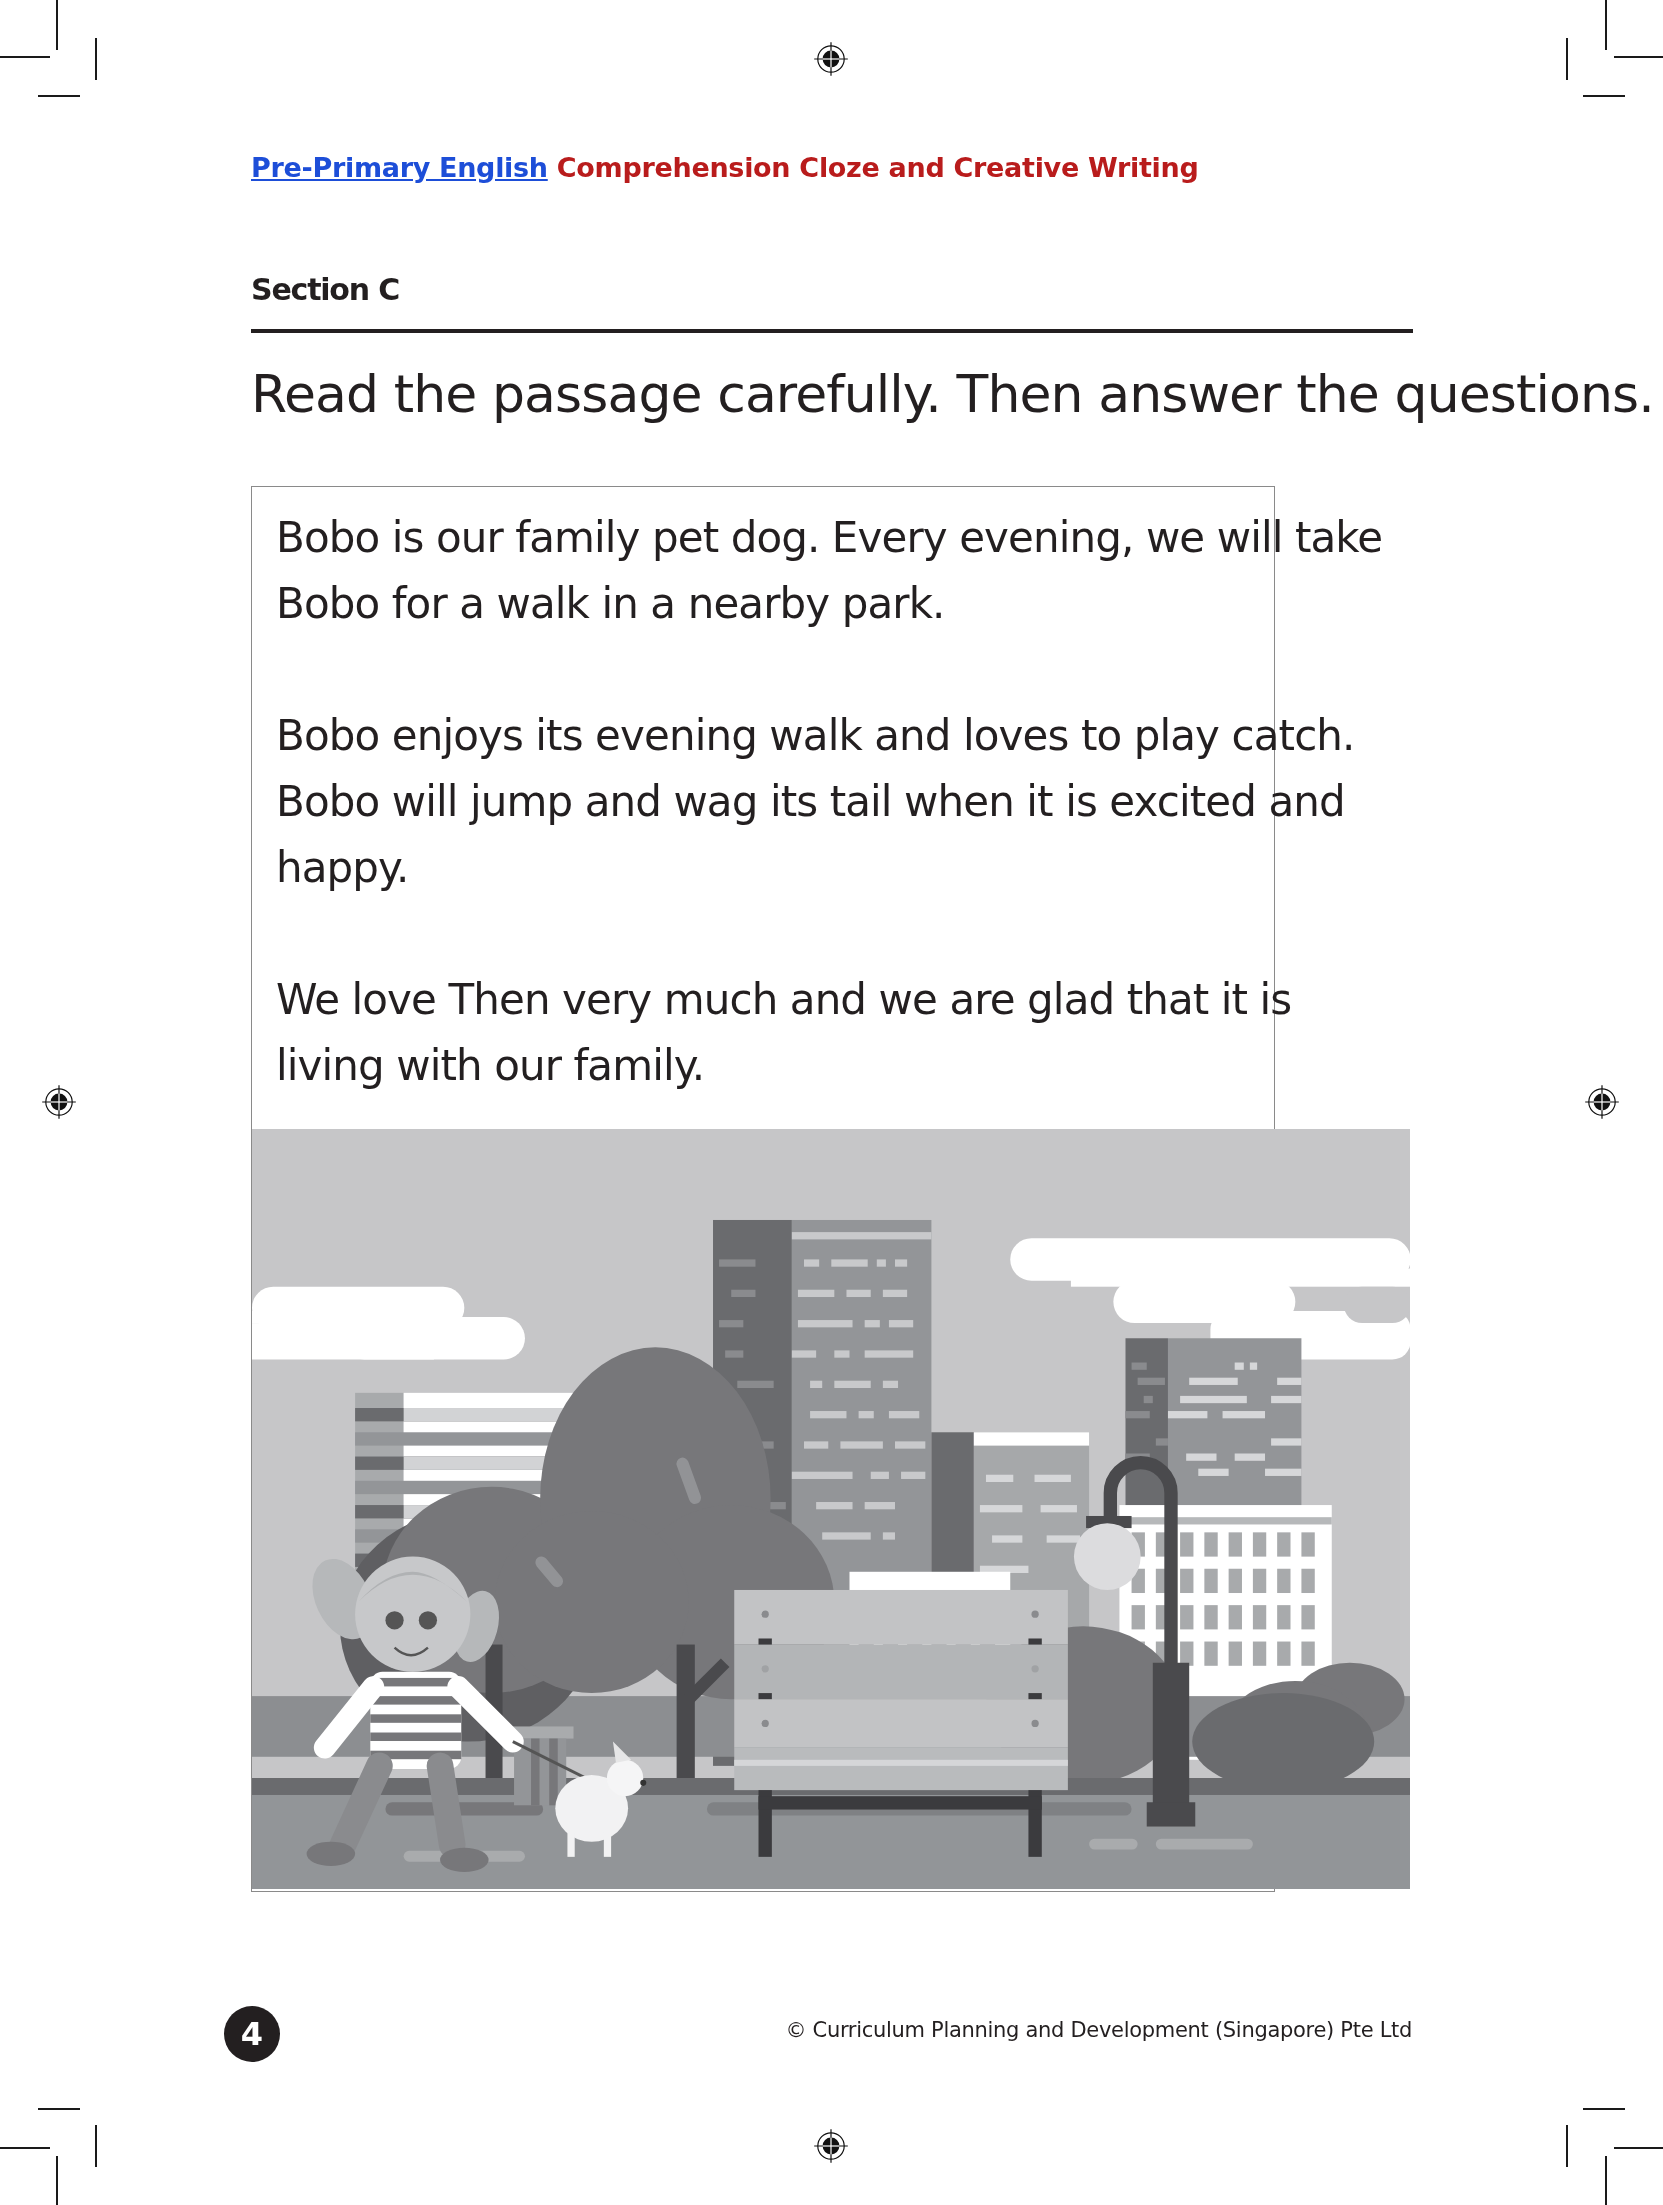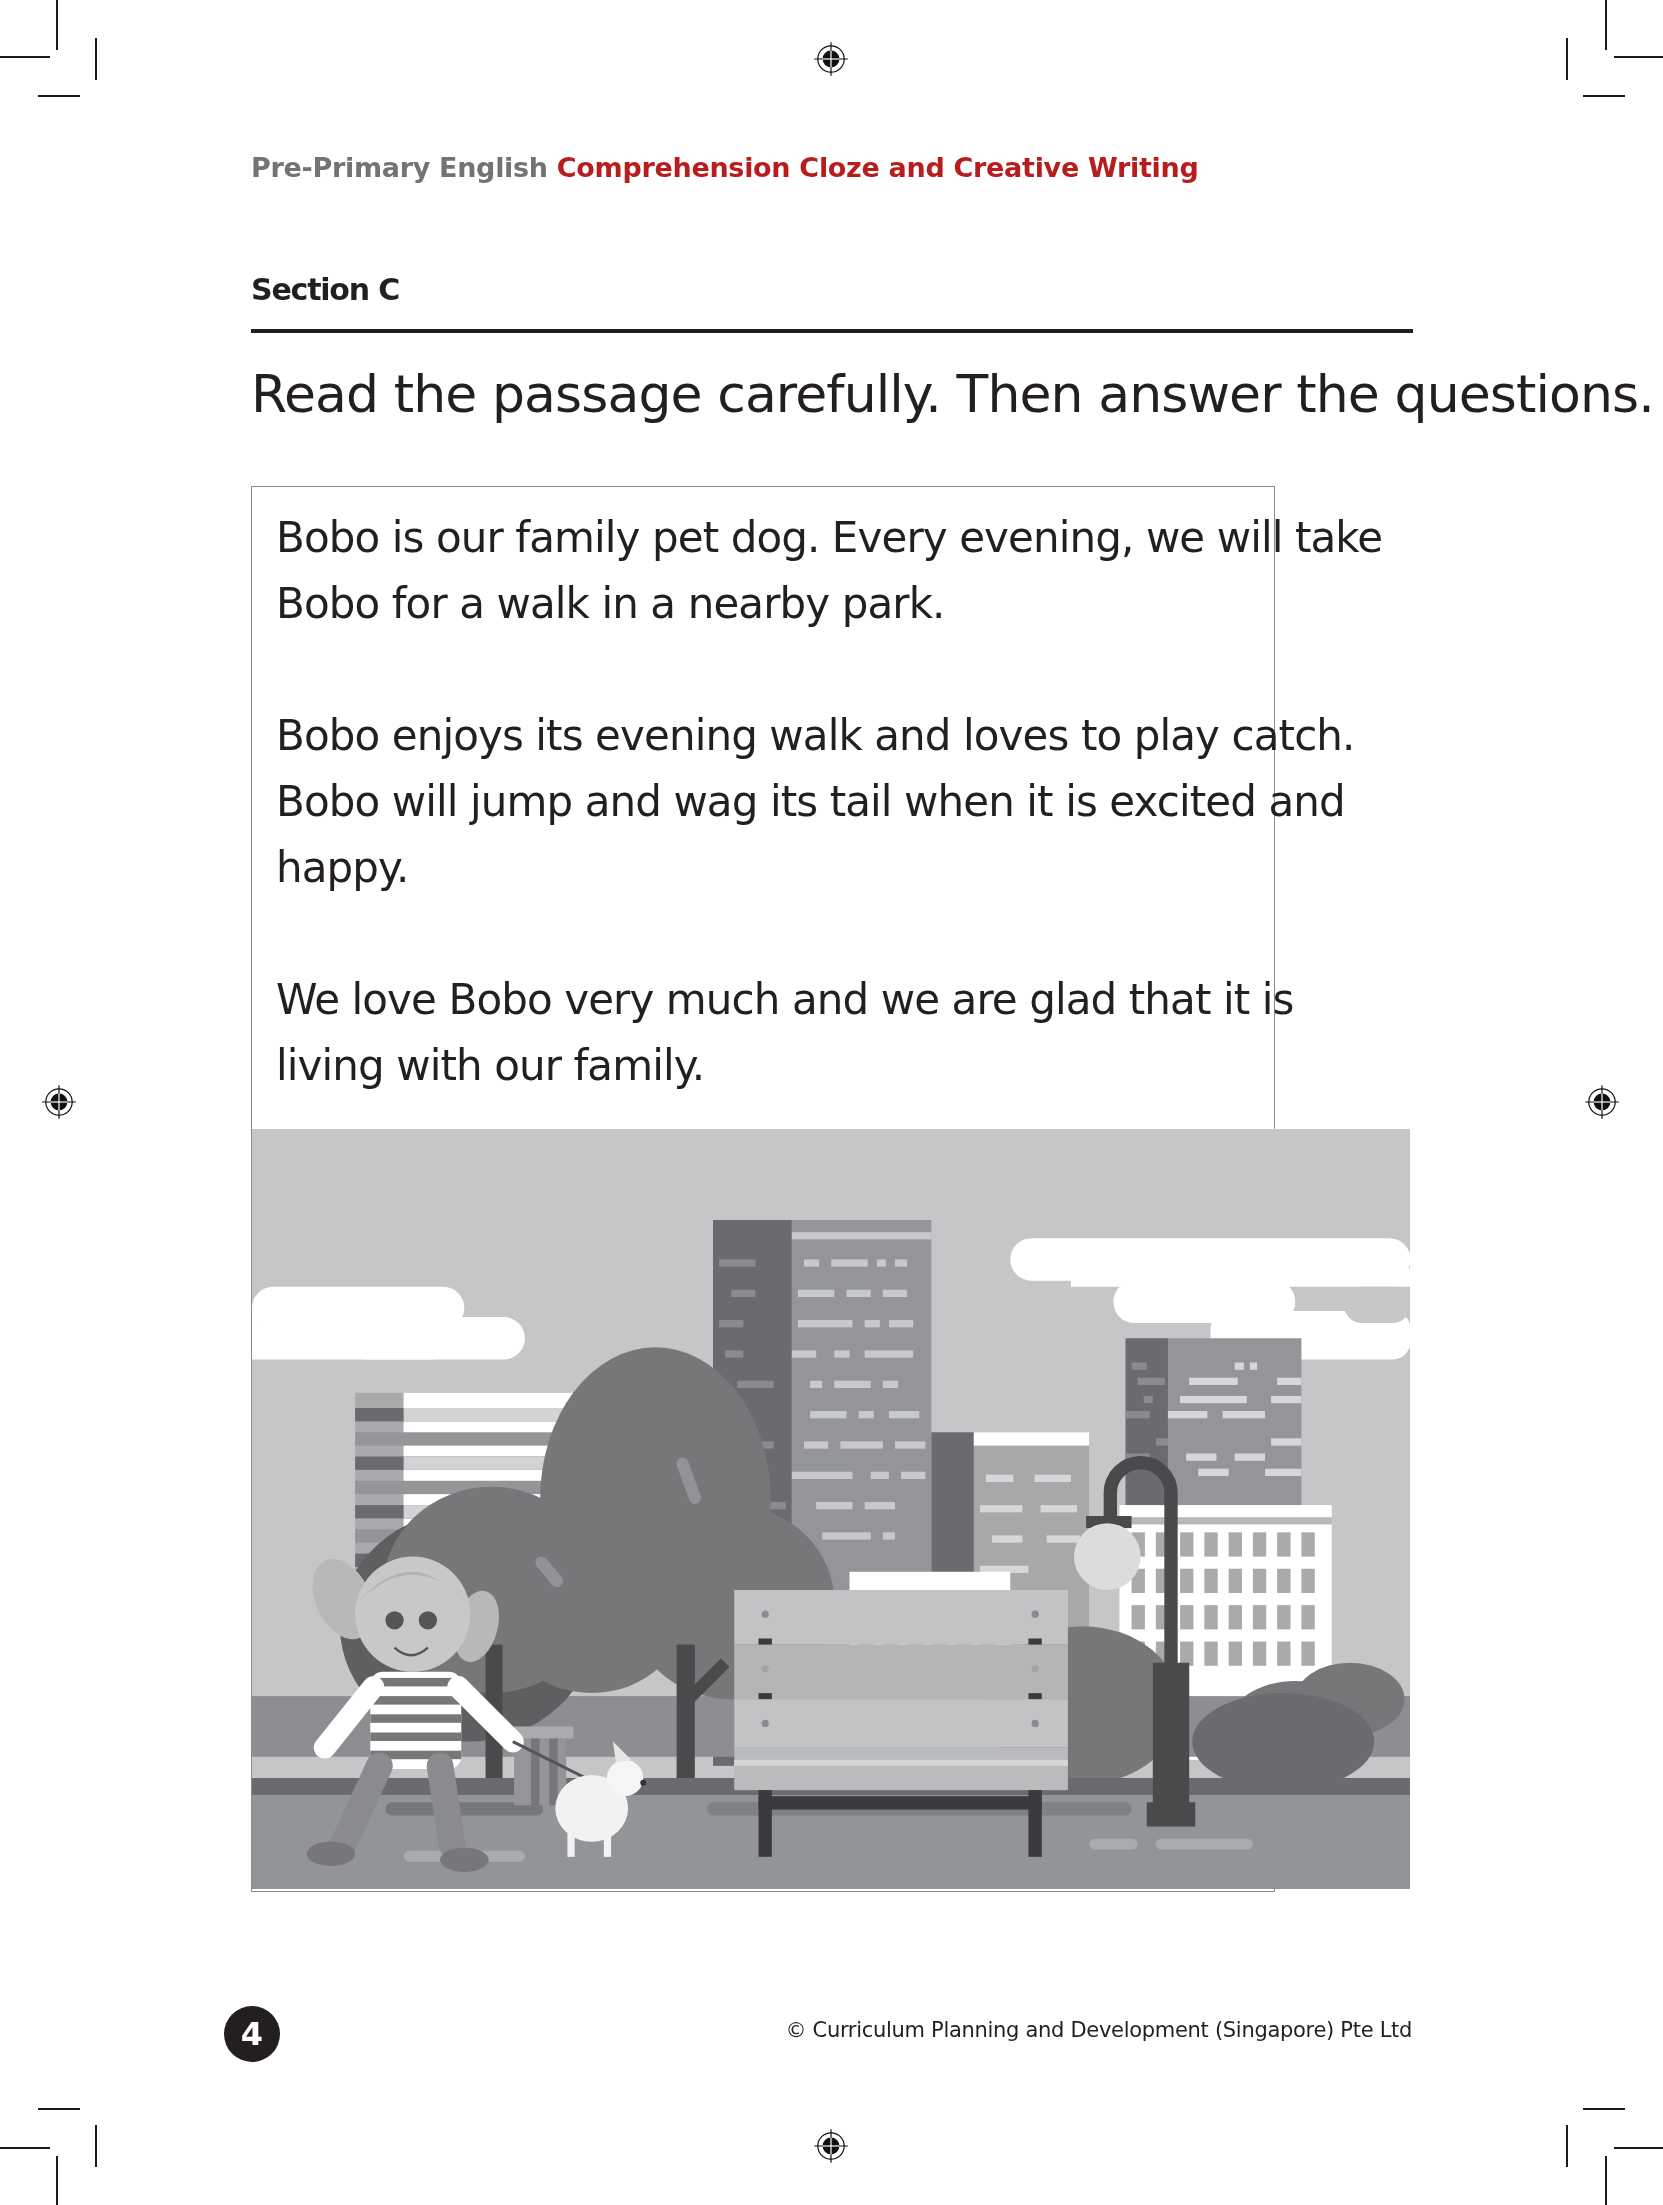--- a/index.html
+++ b/index.html
@@ -1,21 +1,21 @@
 <!DOCTYPE html>
 <html style="font-size:9.7px"><head>
 <meta charset="utf-8">
 <style>
   html, body { margin:0; padding:0; background:#ffffff; }
   body { width:1663px; height:2205px; position:relative; overflow:hidden; font-family:"DejaVu Sans", sans-serif; color:#231f20; }
   .abs { position:absolute; }
   .crop { position:absolute; background:#1a1a1a; }
   .regmark { position:absolute; width:36px; height:36px; }
   .running-header { left:251px; top:152px; font-size:27px; font-weight:bold; letter-spacing:-0.3px; white-space:nowrap; }
-  .running-header .series { color:#737373; }
+  .running-header .series { color:#1d4ed8;text-decoration:underline; }
   .running-header .title { color:#b91c1c; }
   .section-heading { left:251px; top:267px; width:1162px; height:66px; border-bottom:4.9px solid #231f20; box-sizing:border-box; white-space:nowrap; }
   .section-heading span { font-size:30px; font-weight:bold; letter-spacing:-1.2px; position:absolute; top:4.9px; }
   .instruction { left:251px; top:364px; font-size:52px; letter-spacing:-0.9px; white-space:nowrap; }
   .passage-box { left:251px; top:486px; width:1024px; height:1406px; border:1.8px solid #8a8a8a; box-sizing:border-box; background:#fff; }
   .passage-text { position:absolute; left:24px; top:18px; width:1117px; font-size:42px; line-height:66px; letter-spacing:-0.9px; }
   .passage-text p { margin:0 0 66px 0; }
   .passage-text p:last-child { margin-bottom:0; }
   .illustration { position:absolute; left:0px; top:642px; width:1158px; height:760px; overflow:hidden; }
   .page-number { left:224px; top:2006px; width:56px; height:56px; border-radius:50%; background:#231f20; color:#fff; font-weight:bold; font-size:32px; text-align:center; line-height:56px; }
@@ -85,21 +85,21 @@
 <div class="abs section-heading">
   <span style="left:0;">Section C</span>
 </div>
 
 <div class="abs instruction">Read the passage carefully. Then answer the questions.</div>
 
 <div class="abs passage-box">
   <div class="passage-text">
     <p>Bobo is our family pet dog. Every evening, we will take Bobo for a walk in a nearby park.</p>
     <p>Bobo enjoys its evening walk and loves to play catch. Bobo will jump and wag its tail when it is excited and happy.</p>
-    <p>We love Bobo very much and we are glad that it is living with our family.</p>
+    <p>We love Then very much and we are glad that it is living with our family.</p>
   </div>
 
   <svg class="illustration" viewBox="0 0 1909 1253" preserveAspectRatio="none">
 
     <rect x="0" y="0" width="1909" height="1253" fill="#c6c6c8"></rect>
 
     <g fill="#ffffff">
       <rect x="0" y="260" width="350" height="70" rx="35"></rect>
       <rect x="0" y="300" width="180" height="20"></rect>
       <rect x="150" y="310" width="300" height="70" rx="35"></rect>

